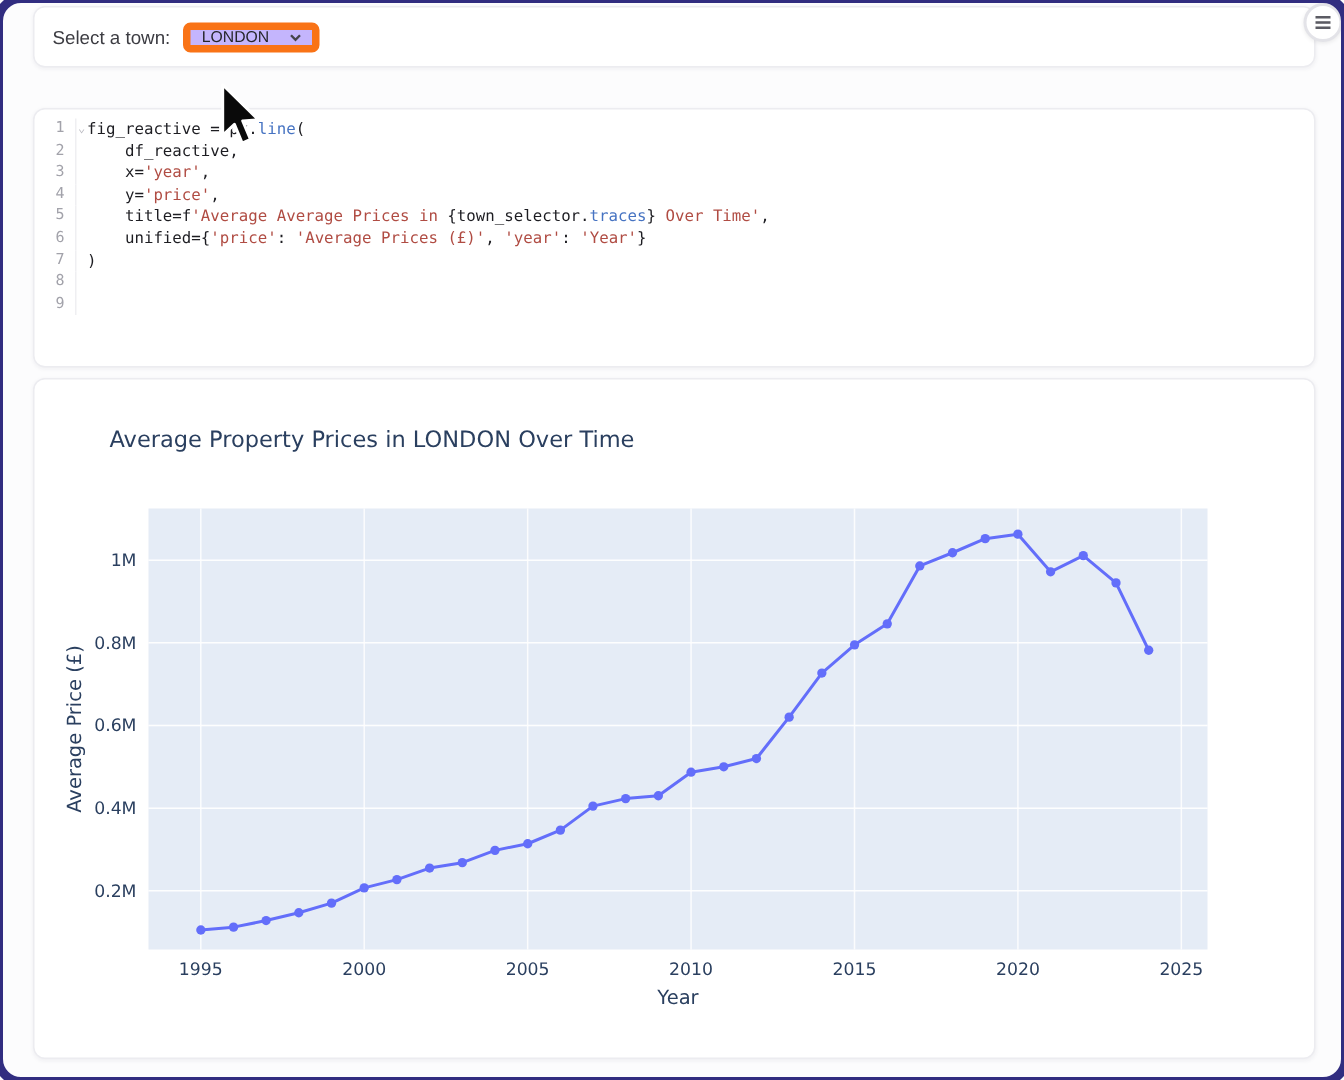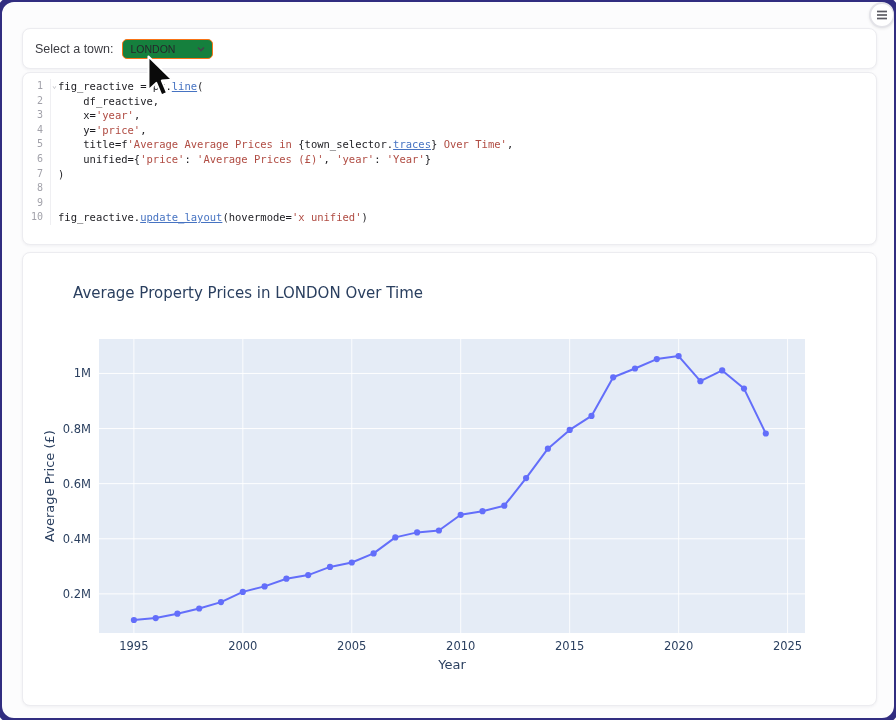--- a/index.html
+++ b/index.html
@@ -13,47 +13,47 @@
   .frame {
     position: absolute; inset: -4px; pointer-events: none;
     border: 6px solid #312d80; border-radius: 18px; z-index: 50;
   }
   .card {
     position: absolute; left: 22px; width: 855px;
     background: #ffffff; border: 1px solid #ececf0; border-radius: 8px;
     box-shadow: 0 1px 3px rgba(30,30,60,.06);
   }
   
-  .selector-card { top: 28px; height: 41px; display: flex; align-items: center; padding: 0 12px; }
+  .selector-card { top: 4px; height: 41px; display: flex; align-items: center; padding: 0 12px; }
   .selector-label { font-size: 12.5px; color: #3c3c42; margin-right: 8px; }
   .dropdown {
     display: inline-flex; align-items: center; justify-content: space-between;
     width: 91px; height: 20px; padding: 0 6px 0 8px;
-    border: 1px solid #f97316; border-radius: 5px; background: #15803d;
+    border: 5px solid #f97316; border-radius: 5px; background: #c4b5fd;
     font-size: 10.5px; color: #26262b; cursor: default;
   }
   .dropdown .chev { width: 10px; height: 10px; stroke: #44444a; fill: none; stroke-width: 1.6; }
   
   .menu-fab {
     position: absolute; left: 869px; top: 2px; width: 26px; height: 26px;
     border-radius: 50%; background: #fff; border: 2px solid #e3e3e8;
     box-shadow: 0 1px 3px rgba(0,0,0,.08);
     display: flex; align-items: center; justify-content: center; z-index: 40;
   }
   .menu-fab svg { width: 12px; height: 10px; stroke: #5b5b63; stroke-width: 1.7; }
   
   .code-card { top: 72px; height: 173px; padding: 6px 0 0 0; overflow: hidden; }
   .code-line { display: flex; height: 14.6px; line-height: 14.6px;
     font-family: "DejaVu Sans Mono", monospace; font-size: 10.5px; }
   .gutter { flex: 0 0 28px; text-align: right; padding-right: 7px;
     color: #a2a2aa; font-size: 10px; border-right: 1px solid #efeff2; position: relative; }
   .fold { position: absolute; right: -1px; top: 0; color: #b9b9c0; font-size: 8px; transform: translateX(100%); padding-left: 1px; }
   .code-text { padding-left: 7px; white-space: pre; color: #1d1d22; }
   .tok-s { color: #b04c43; }
-  .tok-f { color: #4673c2; text-decoration: underline; }
+  .tok-f { color: #4673c2; }
   
   .chart-card { top: 252px; height: 454px; }
   .chart-svg { width: 855px; height: 454px; display: block; }
   
   .cursor { position: absolute; left: 146px; top: 55px; width: 31px; height: 46px; z-index: 60; pointer-events: none; }
 </style>
 </head>
 <body>
 
 <div class="frame"></div>
@@ -105,24 +105,20 @@
       <div class="code-line">
         <span class="gutter">7</span>
         <span class="code-text"><span>)</span></span>
       </div>
       <div class="code-line">
         <span class="gutter">8</span>
         <span class="code-text"></span>
       </div>
       <div class="code-line">
         <span class="gutter">9</span>
-      </div>
-      <div class="code-line">
-        <span class="gutter">10</span>
-        <span class="code-text"><span>fig_reactive.</span><span class="tok-f">update_layout</span><span>(hovermode=</span><span class="tok-s">'x unified'</span><span>)</span></span>
       </div>
     </div>
 </div>
 
 <div class="card chart-card">
   <svg id="chart" class="chart-svg" viewBox="0 0 855 454">
       <rect x="76" y="86" width="706" height="294" fill="#e5ecf6"></rect>
       <line x1="110.86419753086236" y1="86" x2="110.86419753086236" y2="380" stroke="#ffffff" stroke-width="1" opacity="0.85"></line>
       <line x1="219.81481481481345" y1="86" x2="219.81481481481345" y2="380" stroke="#ffffff" stroke-width="1" opacity="0.85"></line>
       <line x1="328.7654320987645" y1="86" x2="328.7654320987645" y2="380" stroke="#ffffff" stroke-width="1" opacity="0.85"></line>

